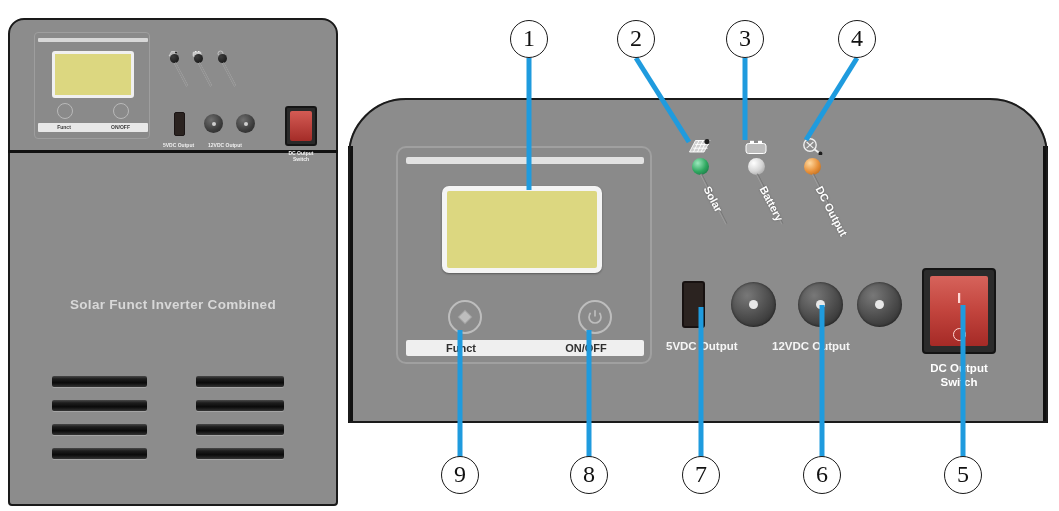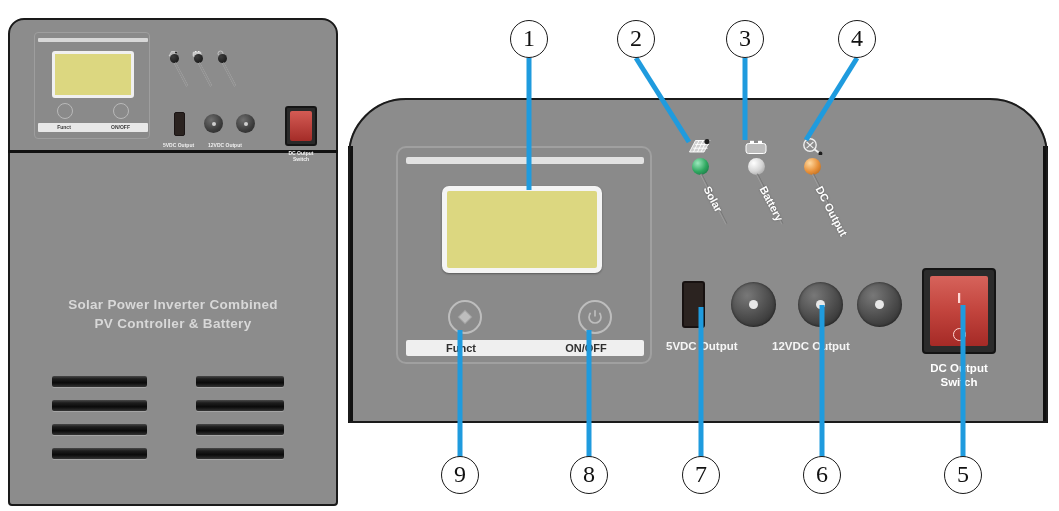--- a/index.html
+++ b/index.html
@@ -196,22 +196,21 @@
       <div id="left-rocker">
           <div></div>
         </div>
       <div id="left-rocker-label">
         <div>DC Output</div>
         <div>Switch</div>
       </div>
     </div>
 
     <div id="left-product-text">
-      <div>Solar Power Inverter Combined</div>
-      <div>PV Controller &amp; Battery</div>
+      <div>Solar Funct Inverter Combined</div>
     </div>
 
     <div class="vent" style="left:44px;top:358px;width:95px;"></div>
     <div class="vent" style="left:44px;top:382px;width:95px;"></div>
     <div class="vent" style="left:44px;top:406px;width:95px;"></div>
     <div class="vent" style="left:44px;top:430px;width:95px;"></div>
     <div class="vent" style="left:188px;top:358px;width:88px;"></div>
     <div class="vent" style="left:188px;top:382px;width:88px;"></div>
     <div class="vent" style="left:188px;top:406px;width:88px;"></div>
     <div class="vent" style="left:188px;top:430px;width:88px;"></div>

